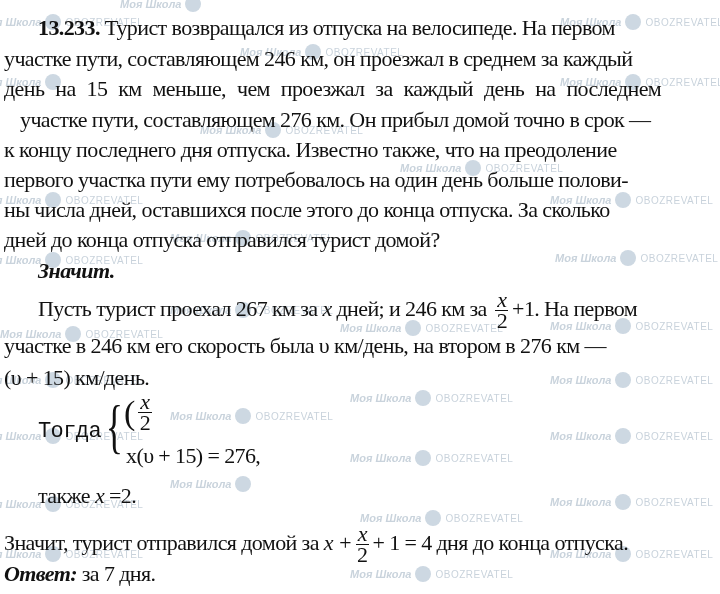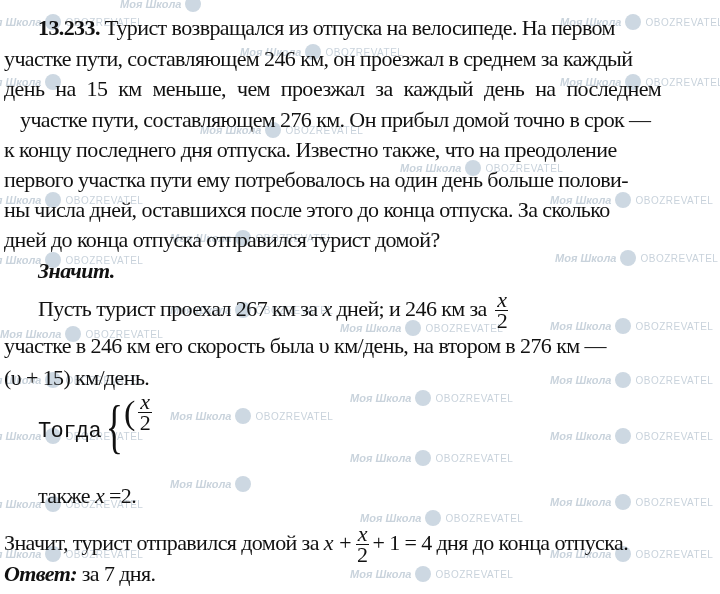--- a/index.html
+++ b/index.html
@@ -196,35 +196,36 @@
   <div class="text">
     <div class="p it bold" style="top:257px;left:38px;">Значит.</div>
 
     <div class="p" style="top:290px;left:38px;">
       <span>Пусть турист проехал 267 км за</span>
       <span class="it">x</span>
       <span>дней; и 246 км за</span>
       <span class="frac">
           <span class="num">x</span>
           <span class="den">2</span>
-        </span>
+        </span><span>+1.  На первом</span>
     </div>
     <div class="p" style="top:332px;left:4px;width:706px;">участке в 246 км его скорость была  υ км/день, на втором в 276 км —</div>
     <div class="p" style="top:364px;left:4px;">(υ + 15) км/день.</div>
 
     <div class="p" style="top:392px;left:38px;height:80px;">
       <span style="position:absolute;left:0;top:26px;font-family:Liberation Mono, monospace;">Тогда</span>
       <span class="brace" style="position:absolute;left:62px;top:4px;">{</span>
       <span style="position:absolute;left:86px;top:0px;display:flex;align-items:center;">
         <span style="font-size:34px;">(</span>
         <span class="frac">
             <span class="num">x</span>
             <span class="den">2</span>
           </span>
       </span>
+      <span style="position:absolute;left:88px;top:50px;">x(υ + 15) = 276,</span>
     </div>
 
     <div class="p" style="top:482px;left:38px;">
       <span>также</span>
       <span class="it">x</span>
       <span>=2.</span>
     </div>
 
     <div class="p" style="top:524px;left:4px;">
       <span>Значит, турист отправился домой за</span>

